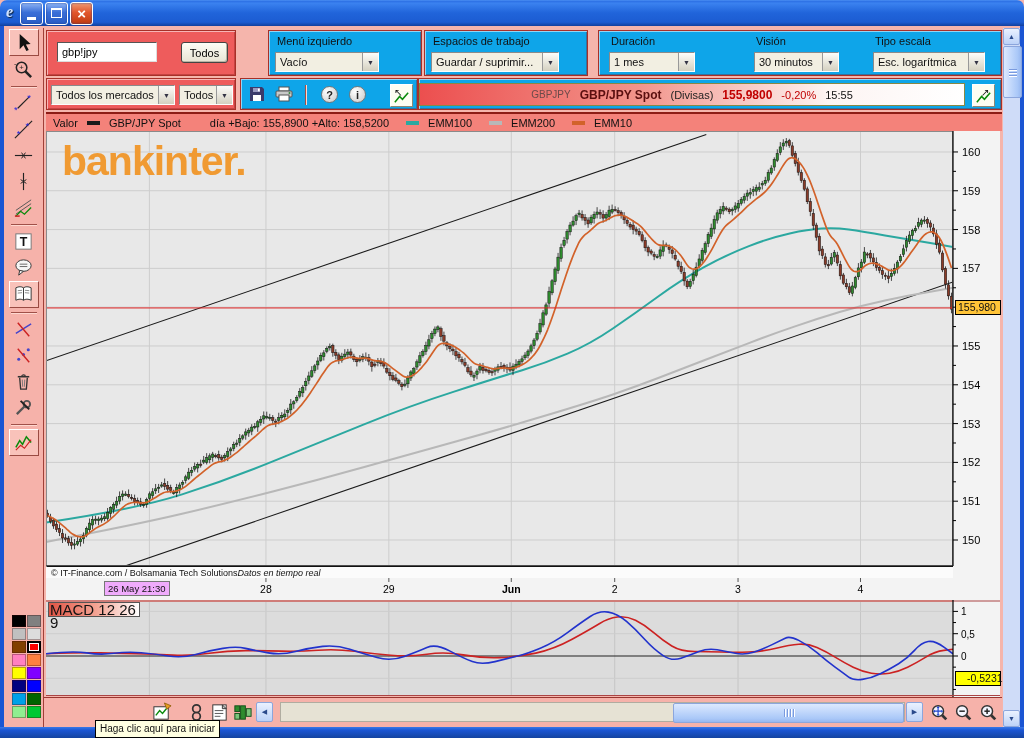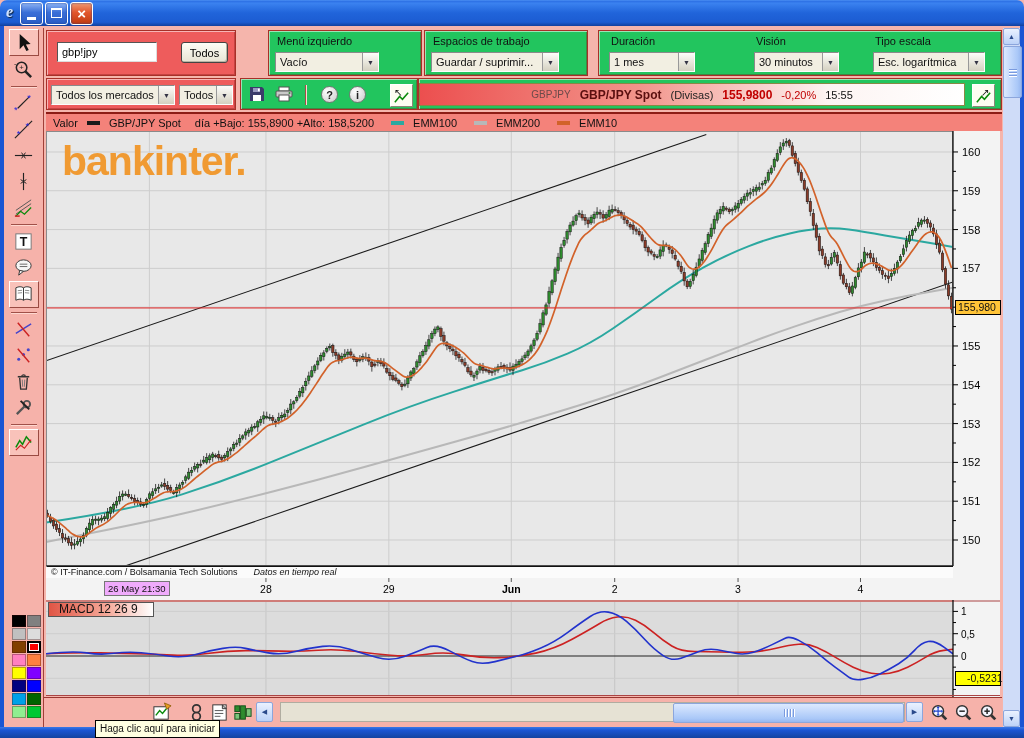--- a/index.html
+++ b/index.html
@@ -23,21 +23,21 @@
   .glyph-rest{display:block;width:9px;height:7px;border:1px solid #fff;border-top:2px solid #fff}
   .glyph-x{font-size:15px;line-height:15px}
   .border-l{position:absolute;left:0;top:26px;width:4px;height:702px;background:#1b55d3}
   .border-r{position:absolute;left:1020px;top:26px;width:4px;height:702px;background:#1b55d3}
   .border-b{position:absolute;left:0;top:727px;width:1024px;height:11px;
     background:linear-gradient(#3a78e8,#1b55d3 30%,#1443a0)}
   
   .panel{position:absolute;box-sizing:border-box;border:1px solid #a83028;
     box-shadow:inset 1px 1px 0 rgba(255,255,255,.55), inset -1px -1px 0 rgba(120,20,20,.35);}
   .panel.red{background:#ee5c5c}
-  .panel.pink{background:#22c55e}
+  .panel.pink{background:#0ea5e9}
   .plabel{position:absolute;font-size:11px;color:#111;white-space:nowrap}
   .search{position:absolute;box-sizing:border-box;border:1px solid;border-color:#555 #ddd #ddd #555;
     background:#fff;font-size:11px;padding:1px 4px;font-family:"Liberation Sans",sans-serif}
   .xpbtn{position:absolute;box-sizing:border-box;background:linear-gradient(#fdfdf6,#e8e4d4);
     border:1px solid #444;border-radius:3px;font-size:11px;text-align:center;
     box-shadow:inset -1px -1px 0 #b8b4a4;}
   .dd{position:absolute;height:20px;background:#f2efe2;border:1px solid;box-sizing:border-box;
     border-color:#8a8a8a #fdfdfd #fdfdfd #8a8a8a;display:flex;align-items:center;font-size:11px;color:#111}
   .dd .txt{flex:1;padding:0 4px;white-space:nowrap;overflow:hidden}
   .dd .arr{width:15px;align-self:stretch;background:linear-gradient(#fdfdfa,#d4d0c0);
@@ -73,29 +73,29 @@
   .tool.sel{border:1px solid;border-color:#fff #9a4a42 #9a4a42 #fff;background:#f9c2ba}
   .vsep{width:26px;height:1px;background:#a05048;box-shadow:0 1px 0 #ffd8d0;margin:4px auto}
   .palette{position:absolute;left:8px;top:587px;width:32px;}
   .pcell{width:14px;height:12px;float:left;margin:0 1px 1px 0;box-sizing:border-box;border:1px solid rgba(60,10,10,.35)}
   .pcell.sel{border:2px solid #000;box-shadow:inset 0 0 0 1px #fff}
   
   .watermark{position:absolute;left:62px;top:138px;font-size:41px;font-weight:bold;color:#f09a32;
     letter-spacing:-1px;}
   .copyright{position:absolute;left:47px;top:566px;width:906px;height:12px;background:#fbfbfb;
     border-top:1px solid #111;font-size:9px;color:#111;box-sizing:border-box;padding-left:4px;
-    display:flex;gap:16px}
+    display:flex;align-items:center;}
   .copyright .rt{font-style:italic}
   .timelabel{position:absolute;left:104px;top:581px;height:13px;background:#f0abfc;
     border:1px solid #777;font-size:9.5px;color:#111;padding:0 3px;line-height:13px}
   .pricelabel{position:absolute;left:955px;top:300px;width:46px;height:15px;background:#ffc438;
     border:1px solid #000;box-sizing:border-box;font-size:10.5px;line-height:13px;padding-left:2px;color:#111}
-  .macdlabel{position:absolute;left:48px;top:602px;width:106px;height:15px;box-sizing:border-box;
+  .macdlabel{position:absolute;left:48px;top:602px;width:92px;height:15px;box-sizing:border-box;
     background:linear-gradient(90deg,#e05545,#f5a898 55%,#fff);border:1px solid #555;
-    font-size:12px;line-height:13px;padding-left:10px;color:#111}
+    font-size:15px;line-height:13px;padding-left:1px;color:#111}
   .macdcur{position:absolute;left:955px;top:671px;width:46px;height:15px;background:#ffff00;
     border:1px solid #000;box-sizing:border-box;font-size:10.5px;line-height:13px;padding-left:11px;color:#111}
   
   .bbar{position:absolute;left:44px;top:697px;width:958px;height:30px;background:#f6b2aa;
     border-top:1px solid #993630;box-sizing:border-box}
   .bbar .tool{position:absolute;top:2px;margin:0}
   .hsb-btn{position:absolute;top:4px;width:17px;height:20px;border:1px solid #8ca6dc;border-radius:2px;
     background:linear-gradient(#eaf1ff,#bcd2f8);display:flex;align-items:center;justify-content:center;
     font-size:7px;color:#2b4a8c;box-sizing:border-box}
   .hsb-track{position:absolute;left:236px;top:4px;width:625px;height:20px;background:#e6e2d4;
@@ -363,21 +363,21 @@
         <polyline points="3,17 8,11 11,14 17,7" fill="none" stroke="#0a8a0a" stroke-width="1.6"></polyline>
         <text x="7" y="10" font-size="11" fill="#111">↗</text>
       </svg>
   </span>
 </div>
 
 <div class="legend">
   <span>Valor</span>
   <span class="sw" style="background: rgb(26, 26, 26);"></span>
   <span>GBP/JPY Spot</span>
-  <span style="margin-left:5px">día +Bajo: 155,8900 +Alto: 158,5200</span>
+  <span style="margin-left:20px">día +Bajo: 155,8900 +Alto: 158,5200</span>
   <span class="sw" style="margin-left: 8px; background: rgb(43, 168, 160);"></span>
   <span>EMM100</span>
   <span class="sw" style="margin-left: 8px; background: rgb(184, 184, 184);"></span>
   <span>EMM200</span>
   <span class="sw" style="margin-left: 8px; background: rgb(210, 98, 42);"></span>
   <span>EMM10</span>
 </div>
 
 <div class="abs" style="left:46px;top:131px">
   <svg id="main-svg" width="954" height="469">

